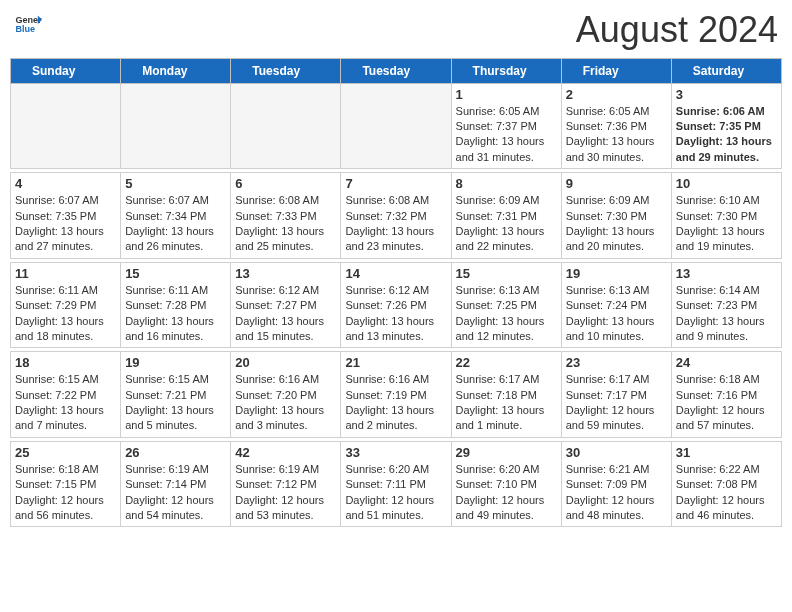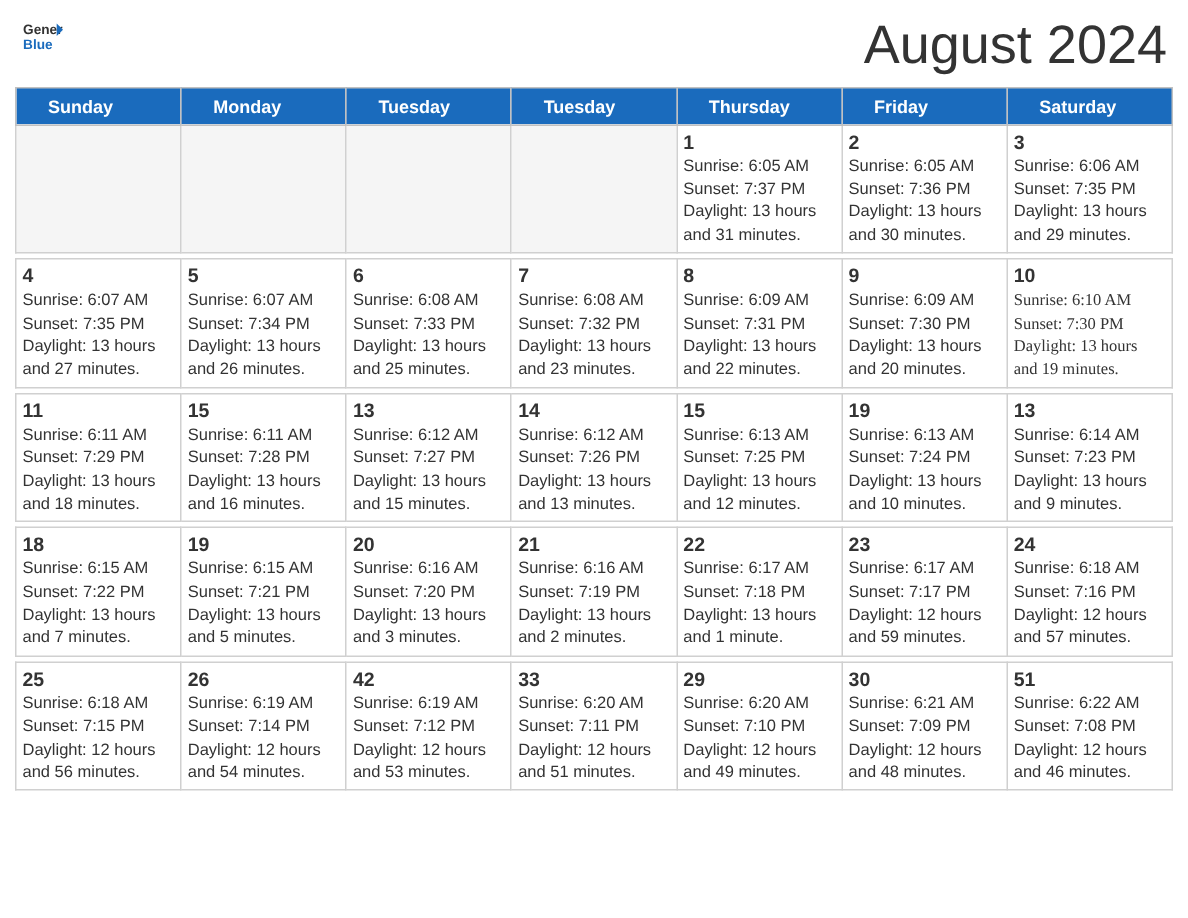--- a/index.html
+++ b/index.html
@@ -131,21 +131,21 @@
         </td>
         <td>
           <span class="day-num">2</span>
           <div class="cell-info" style="white-space: pre-line;">Sunrise: 6:05 AM
 Sunset: 7:36 PM
 Daylight: 13 hours
 and 30 minutes.</div>
         </td>
         <td>
           <span class="day-num">3</span>
-          <div class="cell-info" style="white-space: pre-line;">Sunrise: 6:06 AM
+          <div class="cell-info" style="white-space: pre-line; font-weight: bold;">Sunrise: 6:06 AM
 Sunset: 7:35 PM
 Daylight: 13 hours
 and 29 minutes.</div>
         </td>
       </tr>
       <tr class="spacer">
         <td></td>
         <td></td>
         <td></td>
         <td></td>
@@ -191,21 +191,21 @@
         </td>
         <td>
           <span class="day-num">9</span>
           <div class="cell-info" style="white-space: pre-line;">Sunrise: 6:09 AM
 Sunset: 7:30 PM
 Daylight: 13 hours
 and 20 minutes.</div>
         </td>
         <td>
           <span class="day-num">10</span>
-          <div class="cell-info" style="white-space: pre-line; font-family: Liberation Serif, serif;">Sunrise: 6:10 AM
+          <div class="cell-info" style="white-space: pre-line;">Sunrise: 6:10 AM
 Sunset: 7:30 PM
 Daylight: 13 hours
 and 19 minutes.</div>
         </td>
       </tr>
       <tr class="spacer">
         <td></td>
         <td></td>
         <td></td>
         <td></td>
@@ -370,21 +370,21 @@
 and 49 minutes.</div>
         </td>
         <td>
           <span class="day-num">30</span>
           <div class="cell-info" style="white-space: pre-line;">Sunrise: 6:21 AM
 Sunset: 7:09 PM
 Daylight: 12 hours
 and 48 minutes.</div>
         </td>
         <td>
-          <span class="day-num">51</span>
+          <span class="day-num">31</span>
           <div class="cell-info" style="white-space: pre-line;">Sunrise: 6:22 AM
 Sunset: 7:08 PM
 Daylight: 12 hours
 and 46 minutes.</div>
         </td>
       </tr>
     </tbody>
 </table>
 
 </body></html>

